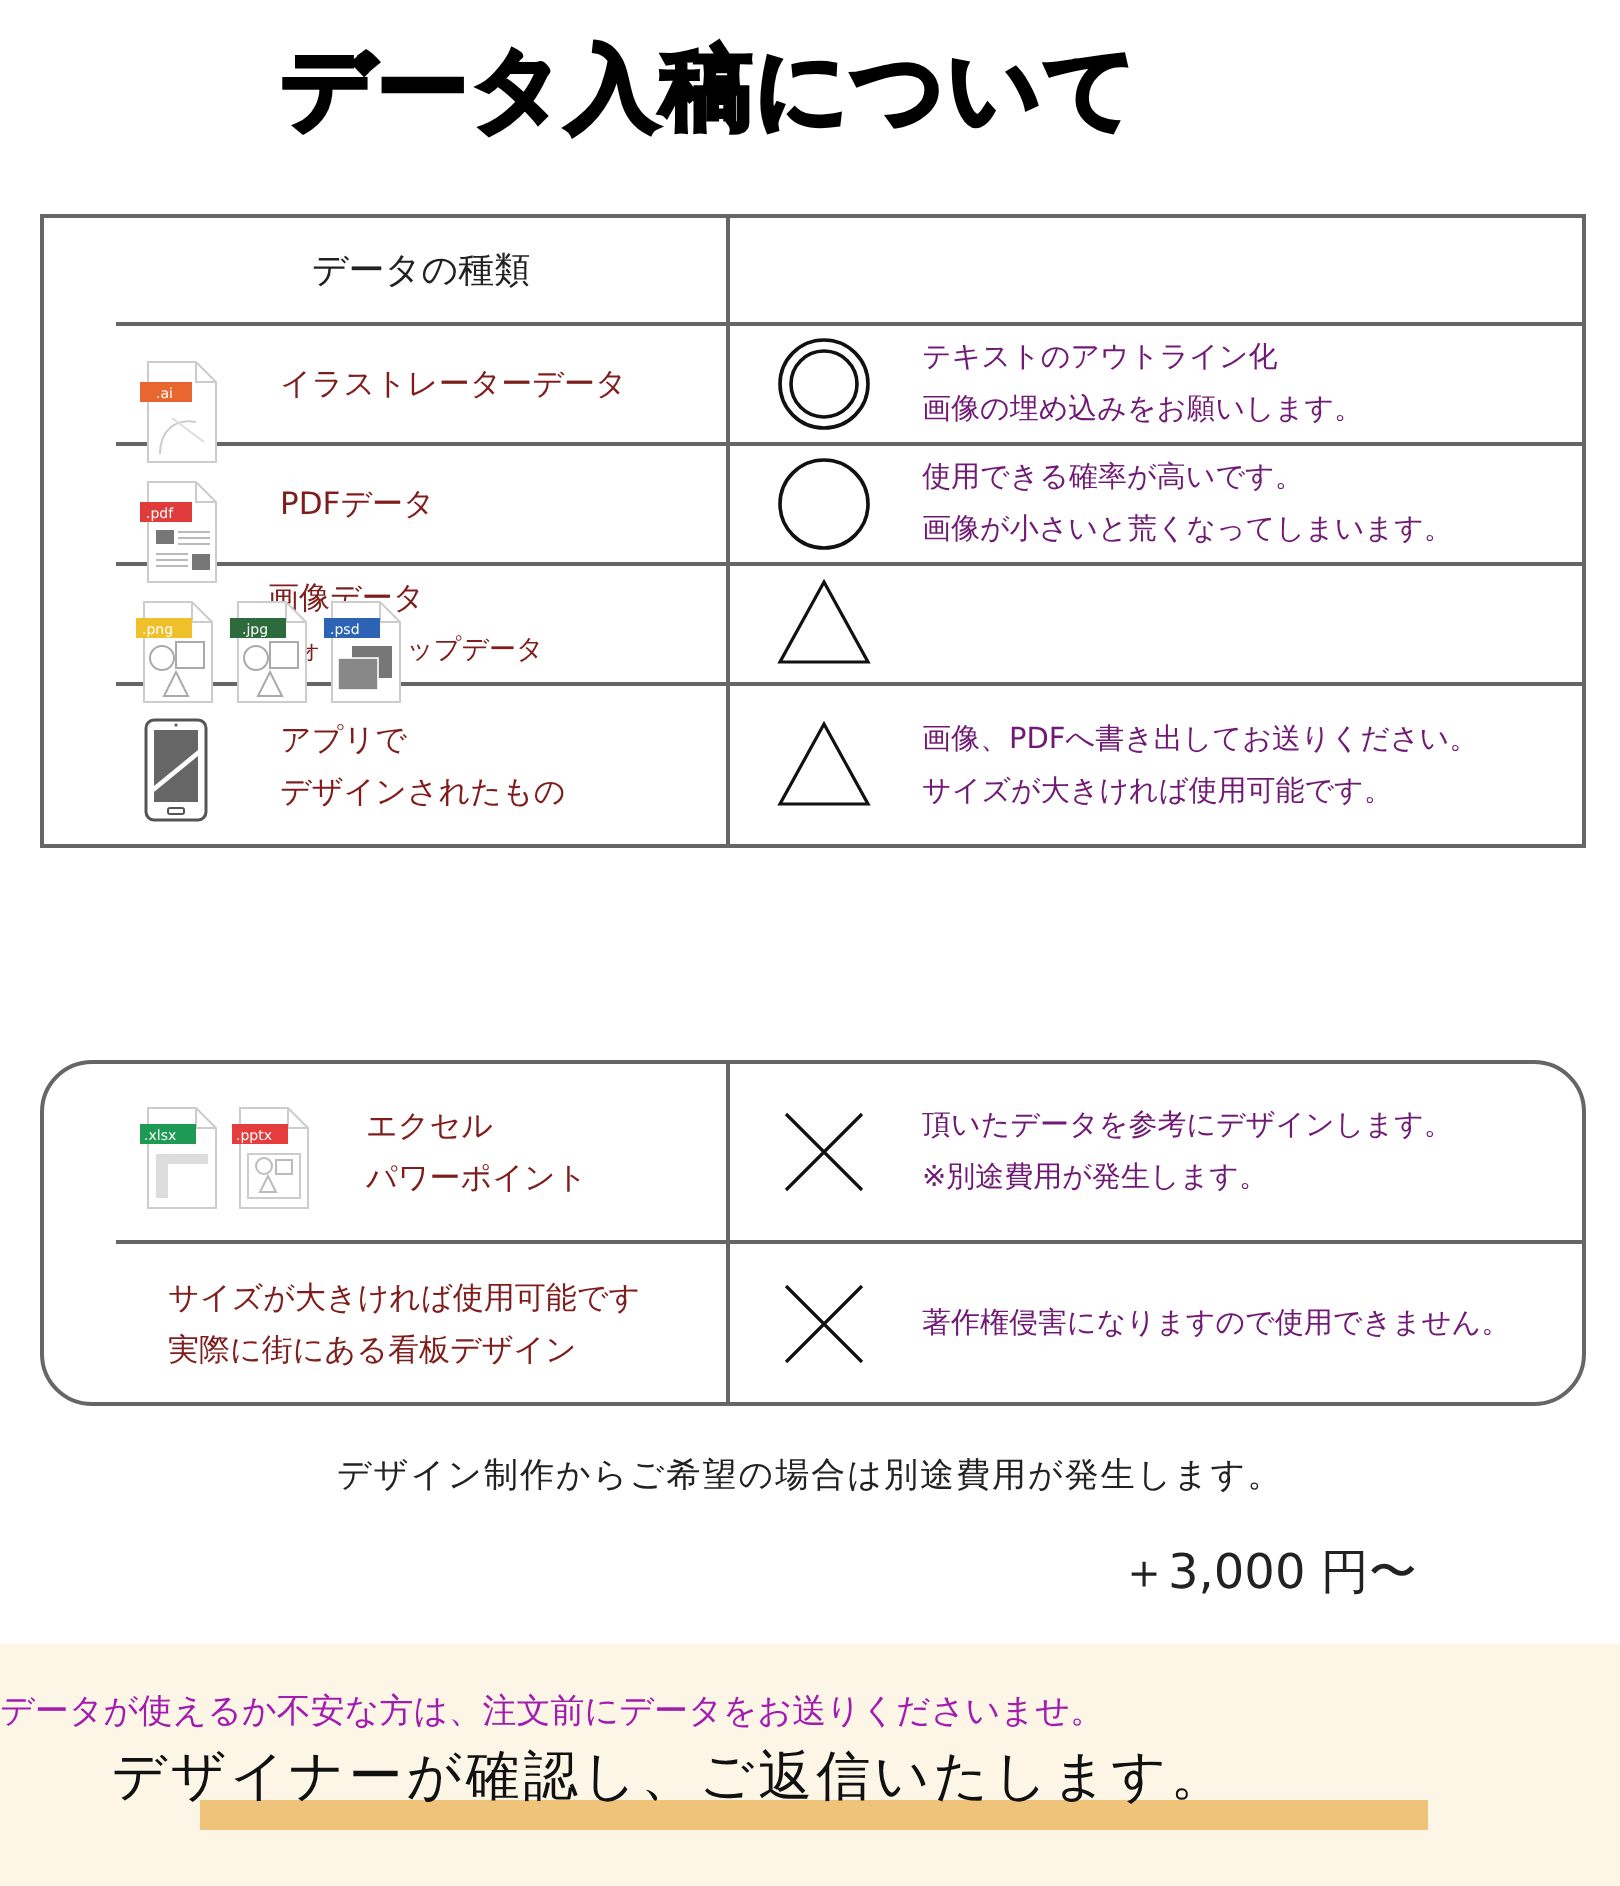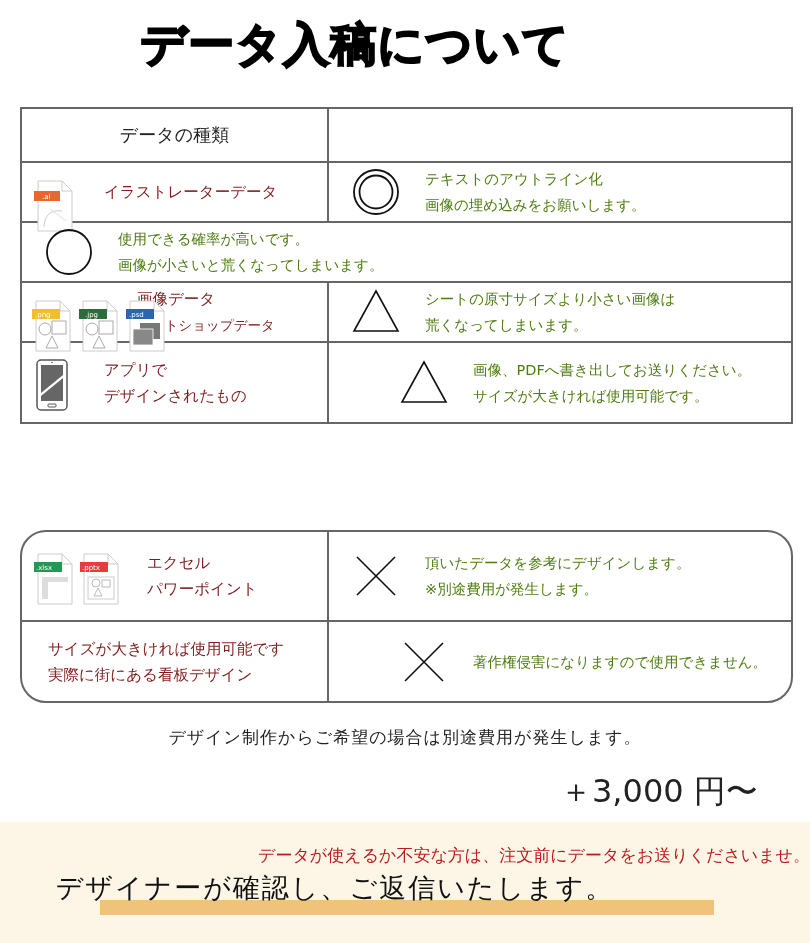--- a/index.html
+++ b/index.html
@@ -7,57 +7,57 @@
   body { font-family: "DejaVu Sans", "Liberation Sans", sans-serif; color: #222; position: relative; }
 
   .title {
     position: absolute; left: 0; top: 14px; width: 662px; text-align: center;
     font-size: 46px; font-weight: 900; color: #000; letter-spacing: 1px;
     font-family: "DejaVu Sans", sans-serif;
     padding-left: 48px;
     -webkit-text-stroke: 2px #000;
   }
 
-  .tbl { position: absolute; left: 20px; width: 773px; border: 2px solid #666; }
+  .tbl { position: absolute; left: 20px; width: 773px; border: 2px solid #666; padding-left: 36px; }
   .tbl .row { display: flex; border-top: 2px solid #666; }
   .tbl .row:first-child { border-top: none; }
   .cell-l { width: 307px; border-right: 2px solid #666; display: flex; align-items: center; position: relative; }
   .cell-r { flex: 1; display: flex; align-items: center; position: relative; }
 
   .t1 { top: 107px; }
   .t2 { top: 530px; border-radius: 26px; }
 
   .hdr { height: 52px; }
   .hdr .cell-l { justify-content: center; font-size: 18px; color: #222; }
   .r83 { height: 60px; }
   .r88 { height: 88px; }
-  .r82 { height: 81px; gap: 48px; }
+  .r82 { height: 81px; }
 
   .label { font-size: 15.5px; color: #7f1d1d; line-height: 26px; }
   .label.small { font-size: 13.5px; }
 
   .sym { width: 50px; height: 50px; margin-left: 22px; margin-right: 24px; flex-shrink: 0; }
-  .desc { font-size: 14.5px; line-height: 26px; color: #4d7c0f; }
+  .desc { font-size: 14.5px; line-height: 26px; color: #701a75; }
 
   .fileicon { position: absolute; }
 
   .note {
     position: absolute; left: 0; top: 726px; width: 810px; text-align: center;
     font-size: 17px; color: #222; letter-spacing: 1px;
   }
   .price {
-    position: absolute; left: 560px; top: 770px; font-size: 32px; color: #222;
+    position: absolute; left: 560px; top: 770px; font-size: 24px; color: #222;
   }
   .cta {
     position: absolute; left: 0; top: 822px; width: 810px; height: 121px;
     background: #fdf6e7;
   }
   .cta .line1 {
-    position: absolute; left: 0; top: 22px; width: 810px; text-align: right;
-    font-size: 17px; color: #b91c1c;
+    position: absolute; left: 0; top: 22px; width: 810px; text-align: left;
+    font-size: 17px; color: #a21caf;
   }
   .cta .hl {
     position: absolute; left: 100px; top: 78px; width: 614px; height: 15px;
     background: #f0c37a;
   }
   .cta .line2 {
     position: absolute; left: 0; top: 48px; width: 670px; text-align: center;
     font-size: 27px; color: #111; letter-spacing: 2px;
   }
 </style>
@@ -92,20 +92,39 @@
         <circle cx="25" cy="25" r="16.5" fill="none" stroke="#111" stroke-width="1.8"></circle>
       </svg>
       <div class="desc">
         <div>テキストのアウトライン化</div>
         <div>画像の埋め込みをお願いします。</div>
       </div>
     </div>
   </div>
 
   <div class="row r83">
+    <div class="cell-l">
+      <svg class="fileicon" style="left:10px;top:16px" width="44" height="54" viewBox="0 0 44 54">
+        <path d="M6 2 H30 L40 12 V52 H6 Z" fill="#fff" stroke="#ccc" stroke-width="1"></path>
+        <path d="M30 2 V12 H40" fill="none" stroke="#ccc" stroke-width="1"></path>
+        <rect x="2" y="12" width="26" height="10" fill="#e03b3b"></rect>
+        <text x="5" y="20" font-size="7" fill="#fff" font-family="DejaVu Sans, sans-serif">.pdf</text>
+        <rect x="10" y="26" width="9" height="7" fill="#777"></rect>
+        <line x1="21" y1="27" x2="37" y2="27" stroke="#bbb"></line>
+        <line x1="21" y1="30" x2="37" y2="30" stroke="#bbb"></line>
+        <line x1="21" y1="33" x2="37" y2="33" stroke="#bbb"></line>
+        <line x1="10" y1="38" x2="26" y2="38" stroke="#bbb"></line>
+        <line x1="10" y1="41" x2="26" y2="41" stroke="#bbb"></line>
+        <line x1="10" y1="44" x2="26" y2="44" stroke="#bbb"></line>
+        <rect x="28" y="38" width="9" height="8" fill="#777"></rect>
+      </svg>
+      <div style="margin-left:82px">
+        <div class="label">PDFデータ</div>
+      </div>
+    </div>
     <div class="cell-r">
       <svg class="sym" viewBox="0 0 50 50">
         <circle cx="25" cy="25" r="22" fill="none" stroke="#111" stroke-width="1.8"></circle>
       </svg>
       <div class="desc">
         <div>使用できる確率が高いです。</div>
         <div>画像が小さいと荒くなってしまいます。</div>
       </div>
     </div>
   </div>
@@ -133,33 +152,29 @@
         </g>
         <g transform="translate(94,0)">
           <path d="M6 2 H30 L40 12 V52 H6 Z" fill="#fff" stroke="#ccc"></path>
           <path d="M30 2 V12 H40" fill="none" stroke="#ccc"></path>
           <rect x="2" y="10" width="28" height="10" fill="#2d63b5"></rect>
           <text x="5" y="18" font-size="7" fill="#fff" font-family="DejaVu Sans, sans-serif">.psd</text>
           <rect x="16" y="24" width="20" height="16" fill="#777"></rect>
           <rect x="9" y="30" width="20" height="16" fill="#888" stroke="#fff" stroke-width="0.8"></rect>
         </g>
       </svg>
-      <div style="margin-left:115px">
+      <div style="margin-left:76px">
         <div class="label">画像データ</div>
         <div class="label small">フォトショップデータ</div>
       </div>
     </div>
     <div class="cell-r">
       <svg class="sym" viewBox="0 0 50 50">
         <path d="M25 4 L47 44 L3 44 Z" fill="none" stroke="#111" stroke-width="1.6"></path>
       </svg>
-      <div class="desc">
-        <div>シートの原寸サイズより小さい画像は</div>
-        <div>荒くなってしまいます。</div>
-      </div>
     </div>
   </div>
 
   <div class="row r82">
     <div class="cell-l">
       <svg class="fileicon" style="left:14px;top:16px" width="32" height="52" viewBox="0 0 32 52">
         <rect x="1" y="1" width="30" height="50" rx="4" fill="#fff" stroke="#555" stroke-width="1.5"></rect>
         <rect x="5" y="6" width="22" height="36" fill="#666"></rect>
         <path d="M5 34 L27 16 L27 19 L5 37 Z" fill="#fff"></path>
         <rect x="12" y="45" width="8" height="3" rx="1" fill="none" stroke="#555"></rect>

